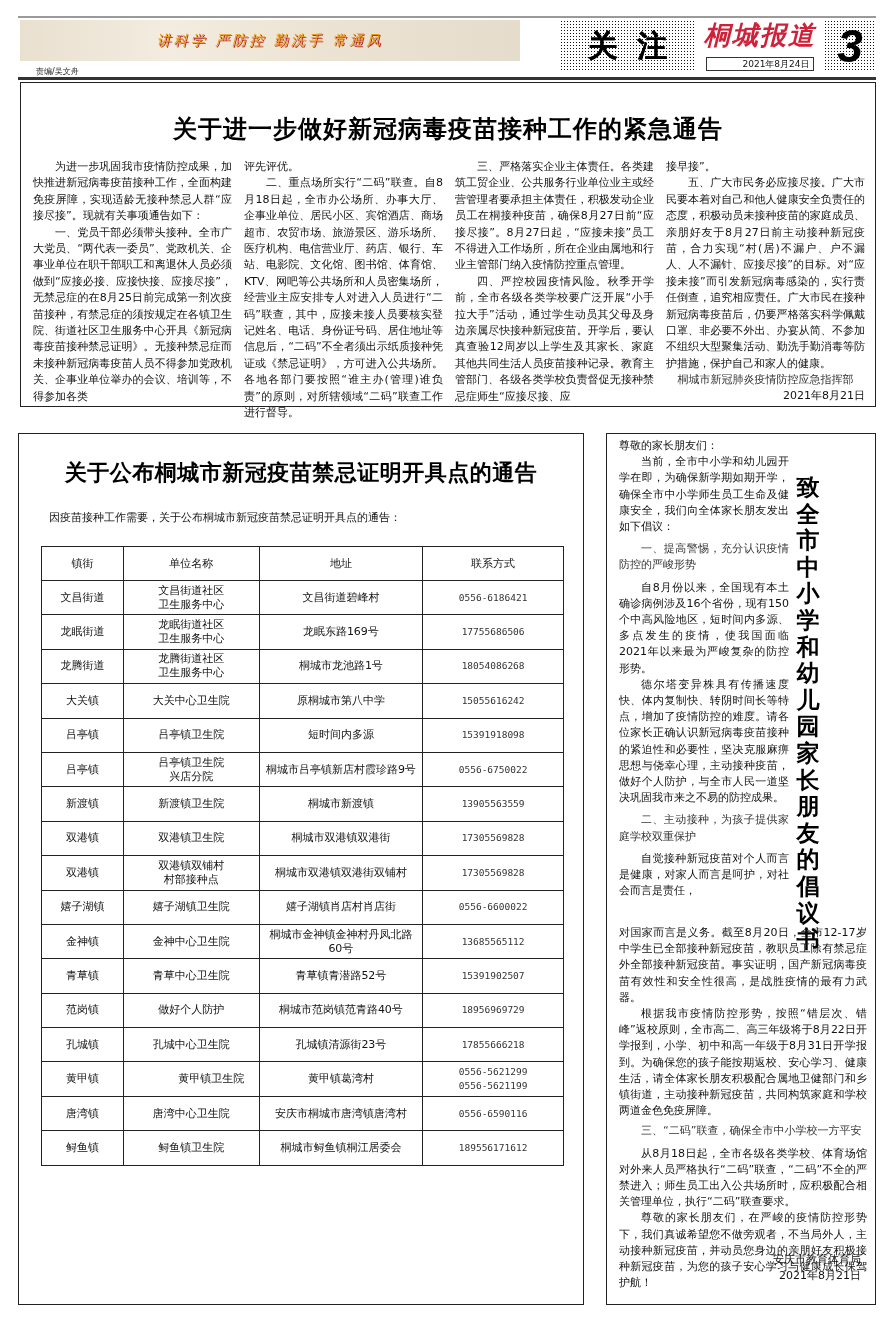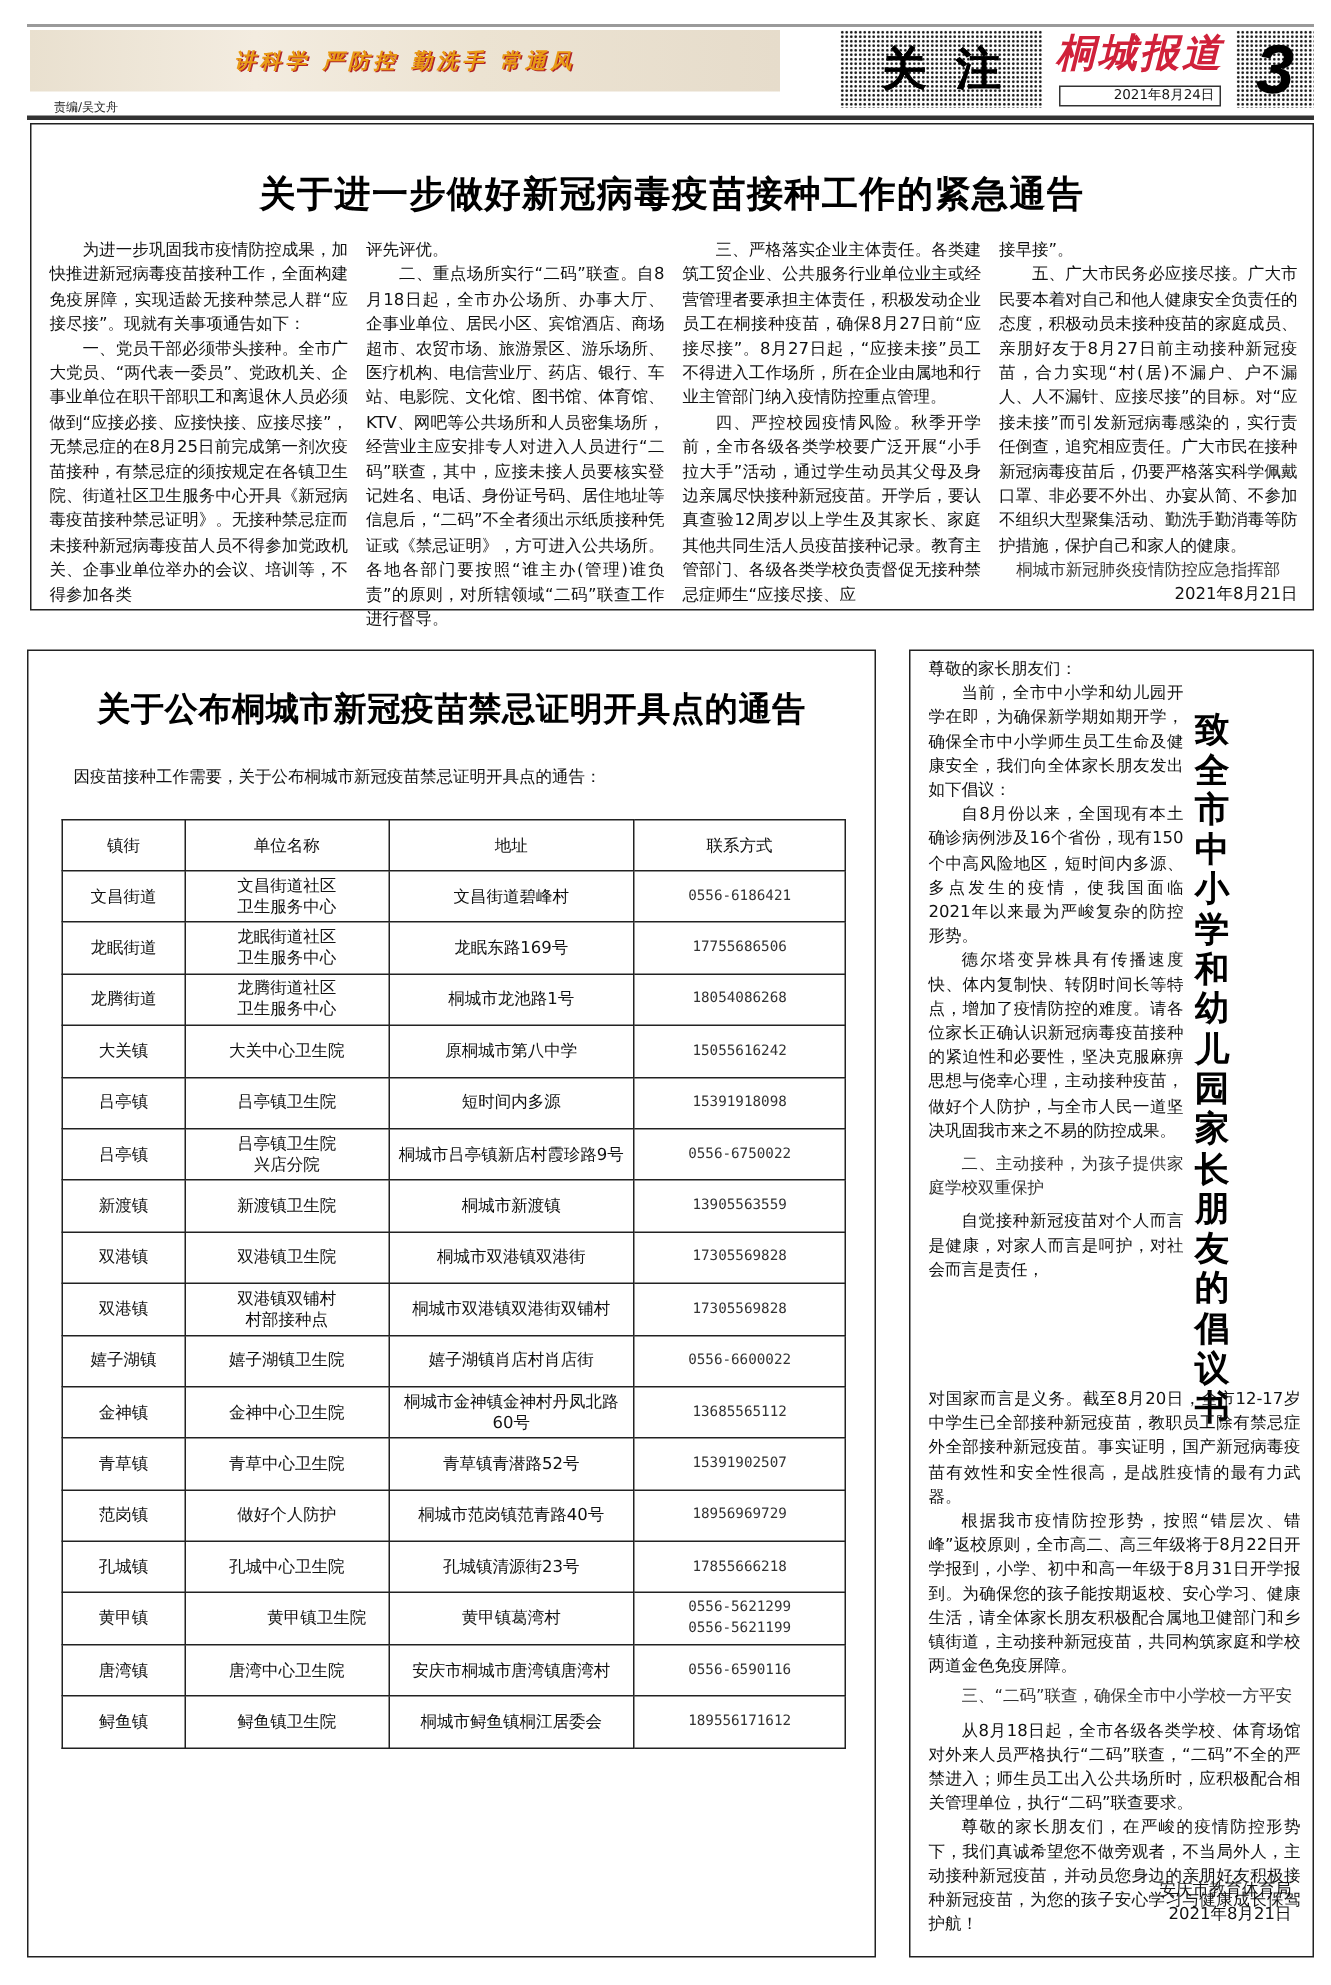--- a/index.html
+++ b/index.html
@@ -4,21 +4,21 @@
 <style>
   * { box-sizing: border-box; margin: 0; padding: 0; }
   html, body { width: 887px; height: 1323px; background: #fff; overflow: hidden; }
   body { font-family: "DejaVu Sans", "Liberation Sans", sans-serif; color: #111; position: relative; }
 
   
   .topline { position: absolute; left: 18px; top: 16px; width: 858px; height: 2px; background: #9a9a9a; }
   .banner { position: absolute; left: 20px; top: 20px; width: 500px; height: 41px;
     background: linear-gradient(90deg, #e9e0cf 0%, #f3ece0 30%, #ece3d2 60%, #e6dccb 100%);
     display: flex; align-items: center; justify-content: center; }
-  .banner span { font-family: "DejaVu Serif", serif; font-style: italic; font-weight: bold; font-size: 14px;
+  .banner span { font-family: "DejaVu Serif", serif; font-style: italic; font-weight: normal; font-size: 14px;
     color: #e89a14; letter-spacing: 3px; text-shadow: 1px 1px 0 #b0242a; }
   .editor { position: absolute; left: 36px; top: 66px; font-size: 8px; color: #222; }
   .dots { background-color: #fff;
     background-image: radial-gradient(#111 38%, transparent 42%);
     background-size: 3px 3px; }
   .section-box { position: absolute; left: 560px; top: 20px; width: 135px; height: 52px;
     display: flex; align-items: center; justify-content: space-around; padding: 0 18px; }
   .section-box span { font-family: "DejaVu Sans", sans-serif; font-weight: bold; font-size: 30px; color: #000;
     background: rgba(255,255,255,0); text-shadow: 0 0 0 #000; }
   .paper-name { position: absolute; left: 700px; top: 18px; width: 120px; height: 36px;
@@ -256,20 +256,21 @@
       <span>朋</span>
       <span>友</span>
       <span>的</span>
       <span>倡</span>
       <span>议</span>
       <span>书</span>
     </div>
   <div class="a3-body">
     <p class="noindent">尊敬的家长朋友们：</p>
     <p>当前，全市中小学和幼儿园开学在即，为确保新学期如期开学，确保全市中小学师生员工生命及健康安全，我们向全体家长朋友发出如下倡议：</p>
+    <p class="subhead">一、提高警惕，充分认识疫情防控的严峻形势</p>
     <p>自8月份以来，全国现有本土确诊病例涉及16个省份，现有150个中高风险地区，短时间内多源、多点发生的疫情，使我国面临2021年以来最为严峻复杂的防控形势。</p>
     <p>德尔塔变异株具有传播速度快、体内复制快、转阴时间长等特点，增加了疫情防控的难度。请各位家长正确认识新冠病毒疫苗接种的紧迫性和必要性，坚决克服麻痹思想与侥幸心理，主动接种疫苗，做好个人防护，与全市人民一道坚决巩固我市来之不易的防控成果。</p>
     <p class="subhead">二、主动接种，为孩子提供家庭学校双重保护</p>
     <p>自觉接种新冠疫苗对个人而言是健康，对家人而言是呵护，对社会而言是责任，</p>
   </div>
   <div class="a3-wide" style="top: 491px;">
     <p style="text-indent:0">对国家而言是义务。截至8月20日，全市12-17岁中学生已全部接种新冠疫苗，教职员工除有禁忌症外全部接种新冠疫苗。事实证明，国产新冠病毒疫苗有效性和安全性很高，是战胜疫情的最有力武器。</p>
     <p>根据我市疫情防控形势，按照“错层次、错峰”返校原则，全市高二、高三年级将于8月22日开学报到，小学、初中和高一年级于8月31日开学报到。为确保您的孩子能按期返校、安心学习、健康生活，请全体家长朋友积极配合属地卫健部门和乡镇街道，主动接种新冠疫苗，共同构筑家庭和学校两道金色免疫屏障。</p>
     <p class="subhead">三、“二码”联查，确保全市中小学校一方平安</p>
     <p>从8月18日起，全市各级各类学校、体育场馆对外来人员严格执行“二码”联查，“二码”不全的严禁进入；师生员工出入公共场所时，应积极配合相关管理单位，执行“二码”联查要求。</p>

